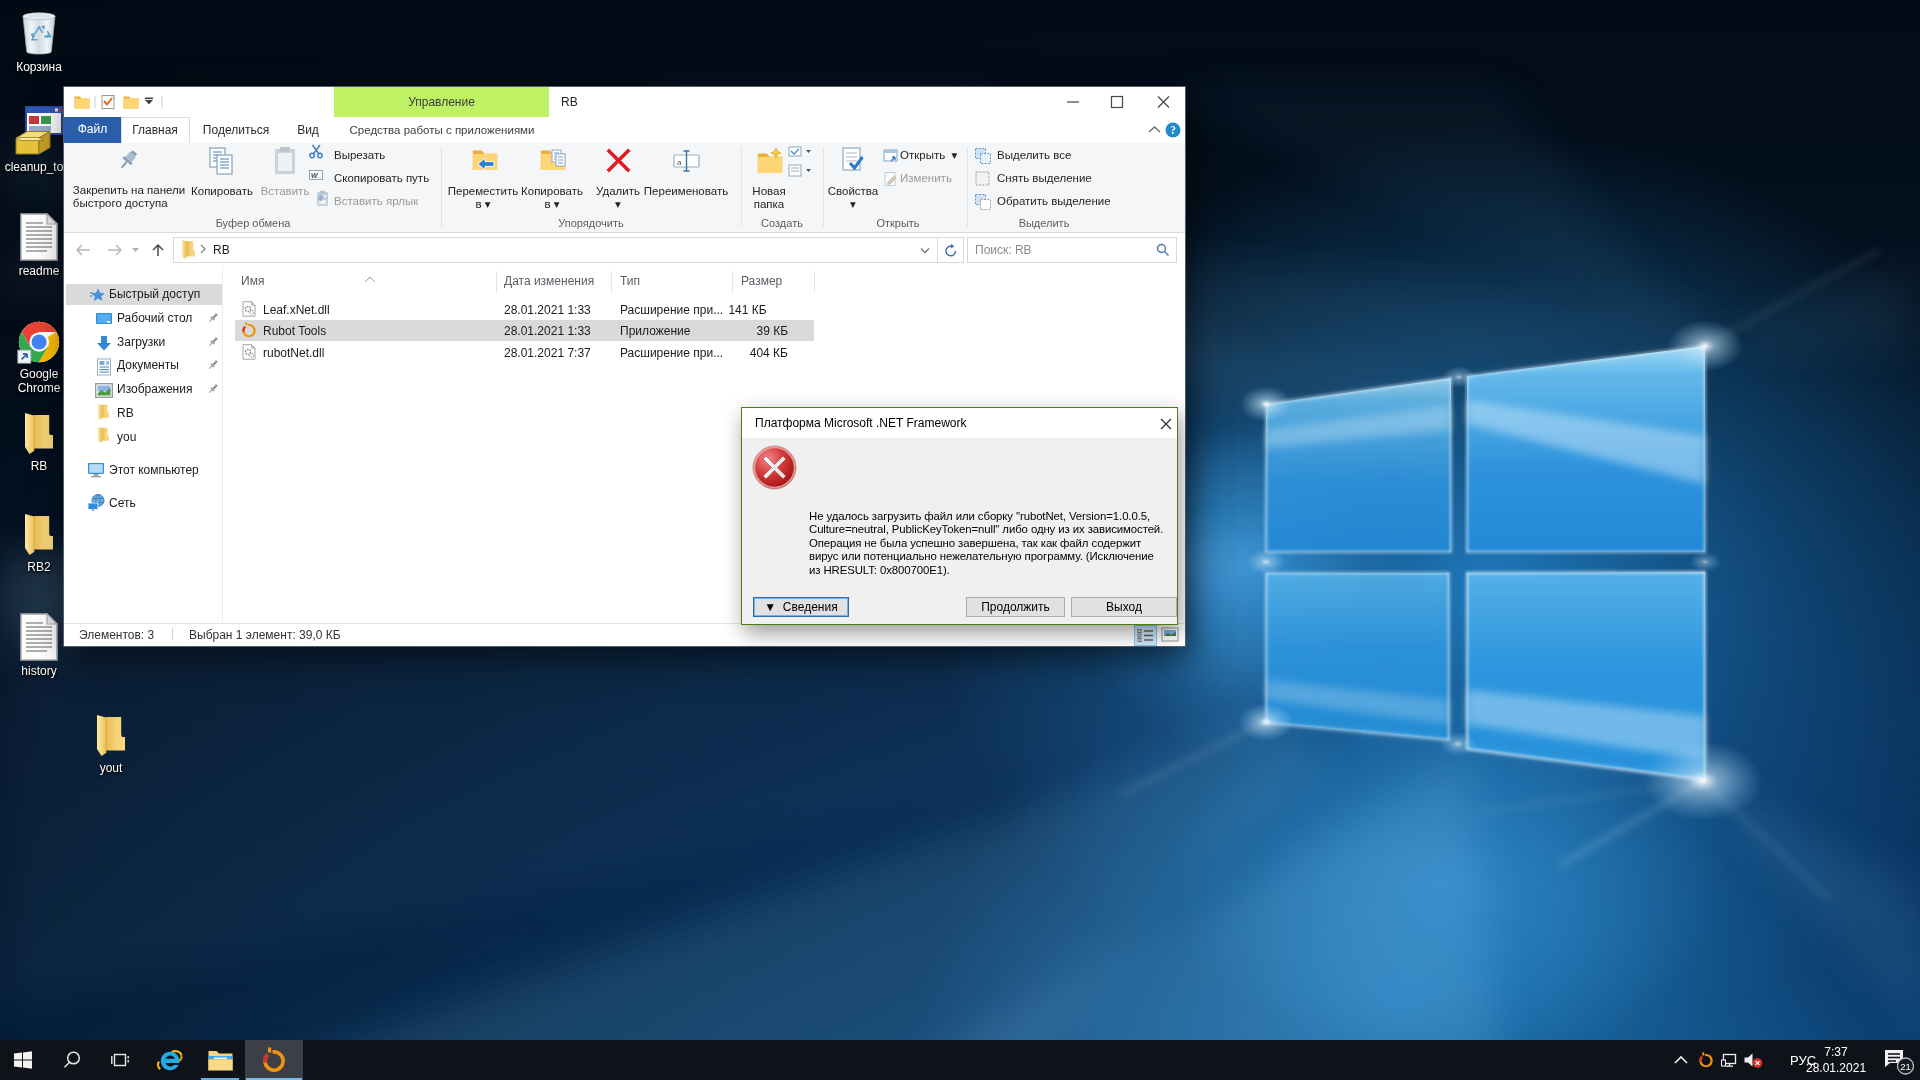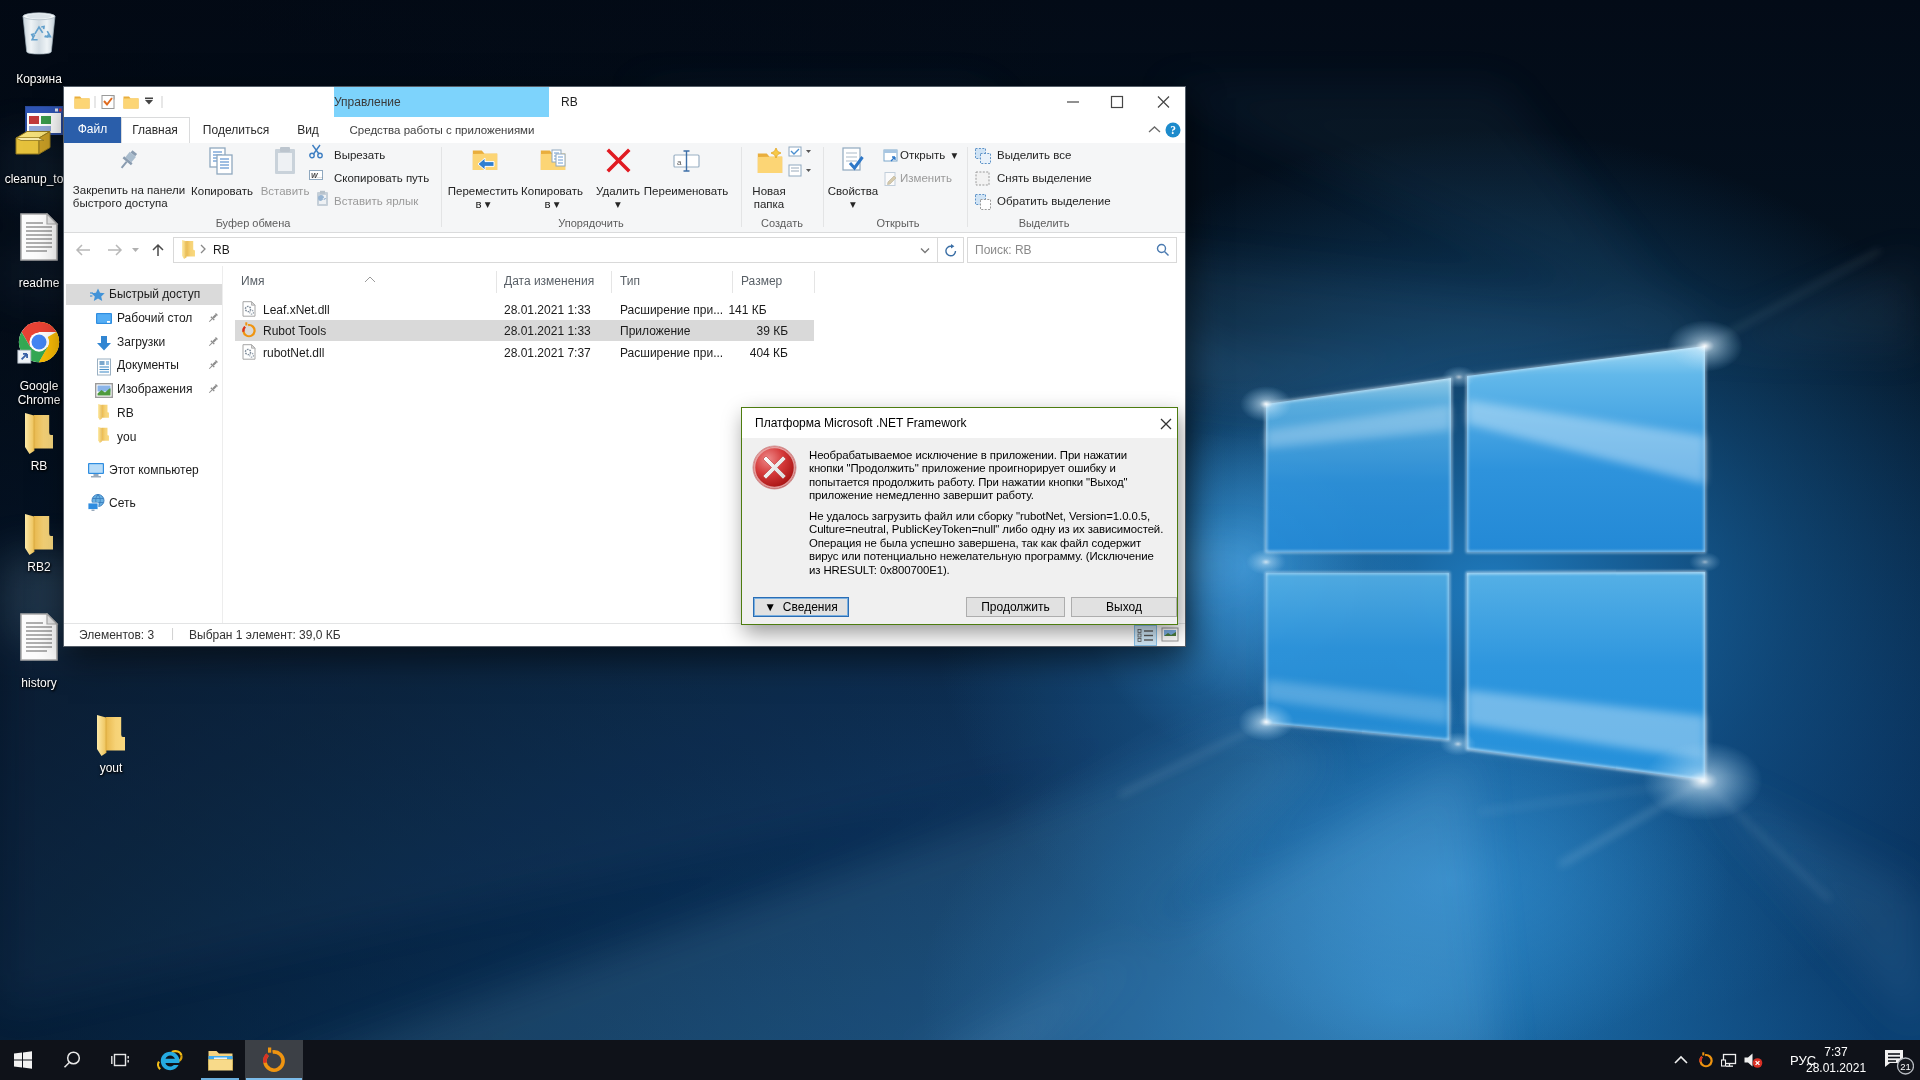--- a/index.html
+++ b/index.html
@@ -2,24 +2,24 @@
 <html><head><meta charset="utf-8">
 <style>
 *{box-sizing:border-box;margin:0;padding:0}
 html,body{width:1920px;height:1080px;overflow:hidden}
 body{font-family:"Liberation Sans",sans-serif;position:relative;background:#08182b}
 .a{position:absolute}
 .cx{transform:translateX(-50%)}
 #wp{position:absolute;left:0;top:0}
 .di{position:absolute;width:78px;text-align:center;color:#fff;font-size:12px;line-height:14px}
 .di svg{display:block;margin:0 auto}
-.di .lbl{margin-top:15px;text-shadow:0 1px 3px #000,1px 1px 2px #000}
+.di .lbl{margin-top:3px;text-shadow:0 1px 3px #000,1px 1px 2px #000}
 #win{position:absolute;left:63px;top:86px;width:1123px;height:561px;background:#fff;border:1px solid #555e68;box-shadow:5px 12px 30px rgba(0,0,0,.55);font-size:12px;color:#1b1b1b}
 #win .tbar{position:absolute;left:0;top:0;width:100%;height:30px;background:#fff}
-.mtab{position:absolute;left:270px;top:0;width:215px;height:30px;background:#7dd3fc;text-align:left;line-height:30px;color:#3a3a3a;font-size:12px}
+.mtab{position:absolute;left:270px;top:0;width:215px;height:30px;background:#bef264;text-align:center;line-height:30px;color:#3a3a3a;font-size:12px}
 .tfile{position:absolute;left:0;top:30px;width:57px;height:26px;background:#2a5eaa;color:#fff;text-align:center;line-height:25px;font-size:12px}
 .tabl{position:absolute;top:30px;height:26px;line-height:26px;color:#2b2b2b;font-size:12px;white-space:nowrap}
 .tsel{position:absolute;left:57px;top:30px;width:69px;height:26px;background:#fff;border:1px solid #dadbdc;border-bottom:none}
 .ribbon{position:absolute;left:0;top:56px;width:100%;height:90px;background:#f5f6f7;border-bottom:1px solid #dadbdc}
 .rdiv{position:absolute;width:1px;top:60px;height:80px;background:#e3e4e5}
 .rlab{position:absolute;font-size:11px;color:#5d5d5d;white-space:nowrap}
 .rtxt{position:absolute;font-size:11.5px;color:#252525;white-space:nowrap;line-height:13px}
 .gray{color:#9a9a9a}
 .abar{position:absolute;left:0;top:146px;width:100%;height:33px;background:#fff}
 .abox{position:absolute;border:1px solid #d9d9d9;background:#fff}
@@ -656,21 +656,20 @@
 <linearGradient id="xg" x1="0" y1="0" x2="1" y2="1">
           <stop offset="0" stop-color="#ffffff"></stop>
           <stop offset="1" stop-color="#d8d8d8"></stop>
         </linearGradient>
       </defs>
 <circle cx="22.5" cy="22.5" r="21" fill="url(#rg)"></circle>
 <circle cx="22.5" cy="22.5" r="20" fill="none" stroke="#e8b0b0" stroke-width="1.6" opacity="0.85"></circle>
 <circle cx="22.5" cy="22.5" r="21.5" fill="none" stroke="#b55" stroke-width="1" opacity="0.6"></circle>
 <path d="M14 11 L22.5 19.5 L31 11 L34 14 L25.5 22.5 L34 31 L31 34 L22.5 25.5 L14 34 L11 31 L19.5 22.5 L11 14 Z" fill="url(#xg)" stroke="#b33" stroke-width="0.6"></path>
 </svg>
-<div class="dtxt" style="left:67px;top:41px">Необрабатываемое исключение в приложении. При нажатии<br>кнопки "Продолжить" приложение проигнорирует ошибку и<br>попытается продолжить работу. При нажатии кнопки "Выход"<br>приложение немедленно завершит работу.</div>
 <div class="dtxt" style="left:67px;top:102px">Не удалось загрузить файл или сборку "rubotNet, Version=1.0.0.5,<br>Culture=neutral, PublicKeyToken=null" либо одну из их зависимостей.<br>Операция не была успешно завершена, так как файл содержит<br>вирус или потенциально нежелательную программу. (Исключение<br>из HRESULT: 0x800700E1).</div>
 <div class="dbtn" style="left:11px;width:96px;border:1px solid #2a6db5;box-shadow:0 0 0 1px #7ab0e0 inset">▼&nbsp; Сведения</div>
 <div class="dbtn" style="left:224px;width:99px">Продолжить</div>
 <div class="dbtn" style="left:329px;width:106px">Выход</div>
 </div>
 <div id="tb">
 <svg class="a" style="left:14px;top:11px" width="18" height="18" viewBox="0 0 18 18">
 <path d="M0 2.6 L8 1.5 V8.5 H0 Z M9 1.4 L18 0.2 V8.5 H9 Z M0 9.5 H8 V16.5 L0 15.4 Z M9 9.5 H18 V17.8 L9 16.6 Z" fill="#f2f2f2"></path>
 </svg>
 <svg class="a" style="left:63px;top:11px" width="18" height="18" viewBox="0 0 18 18">

